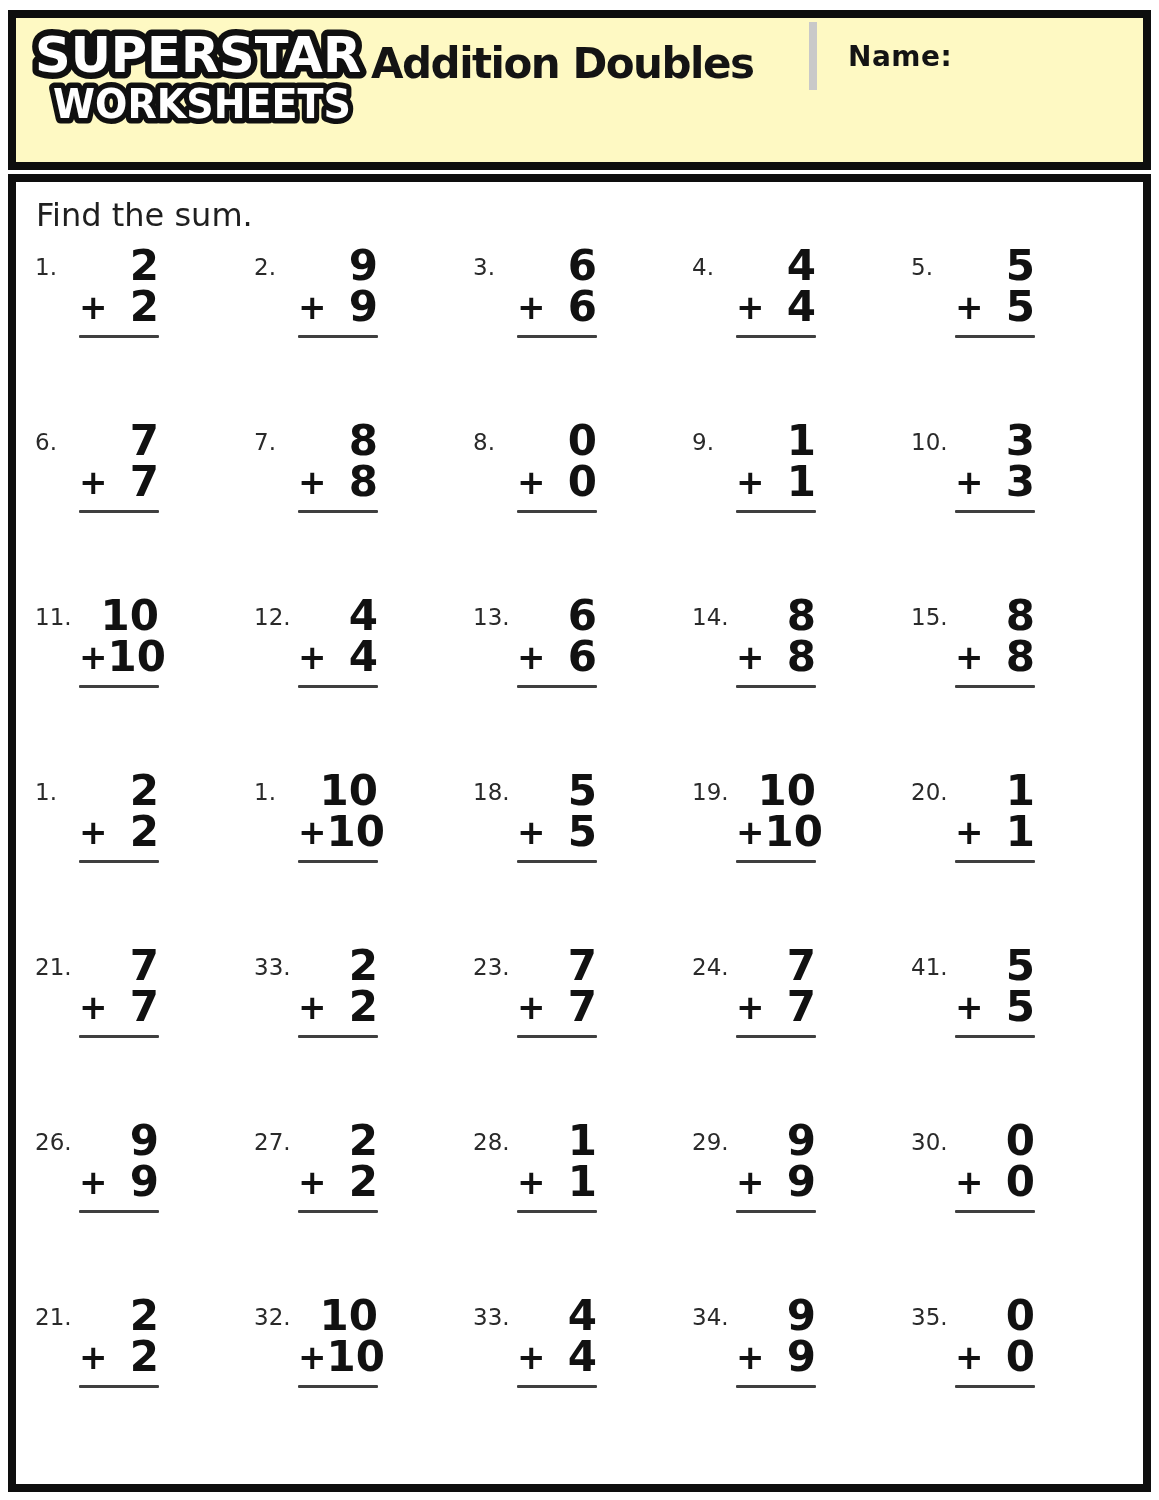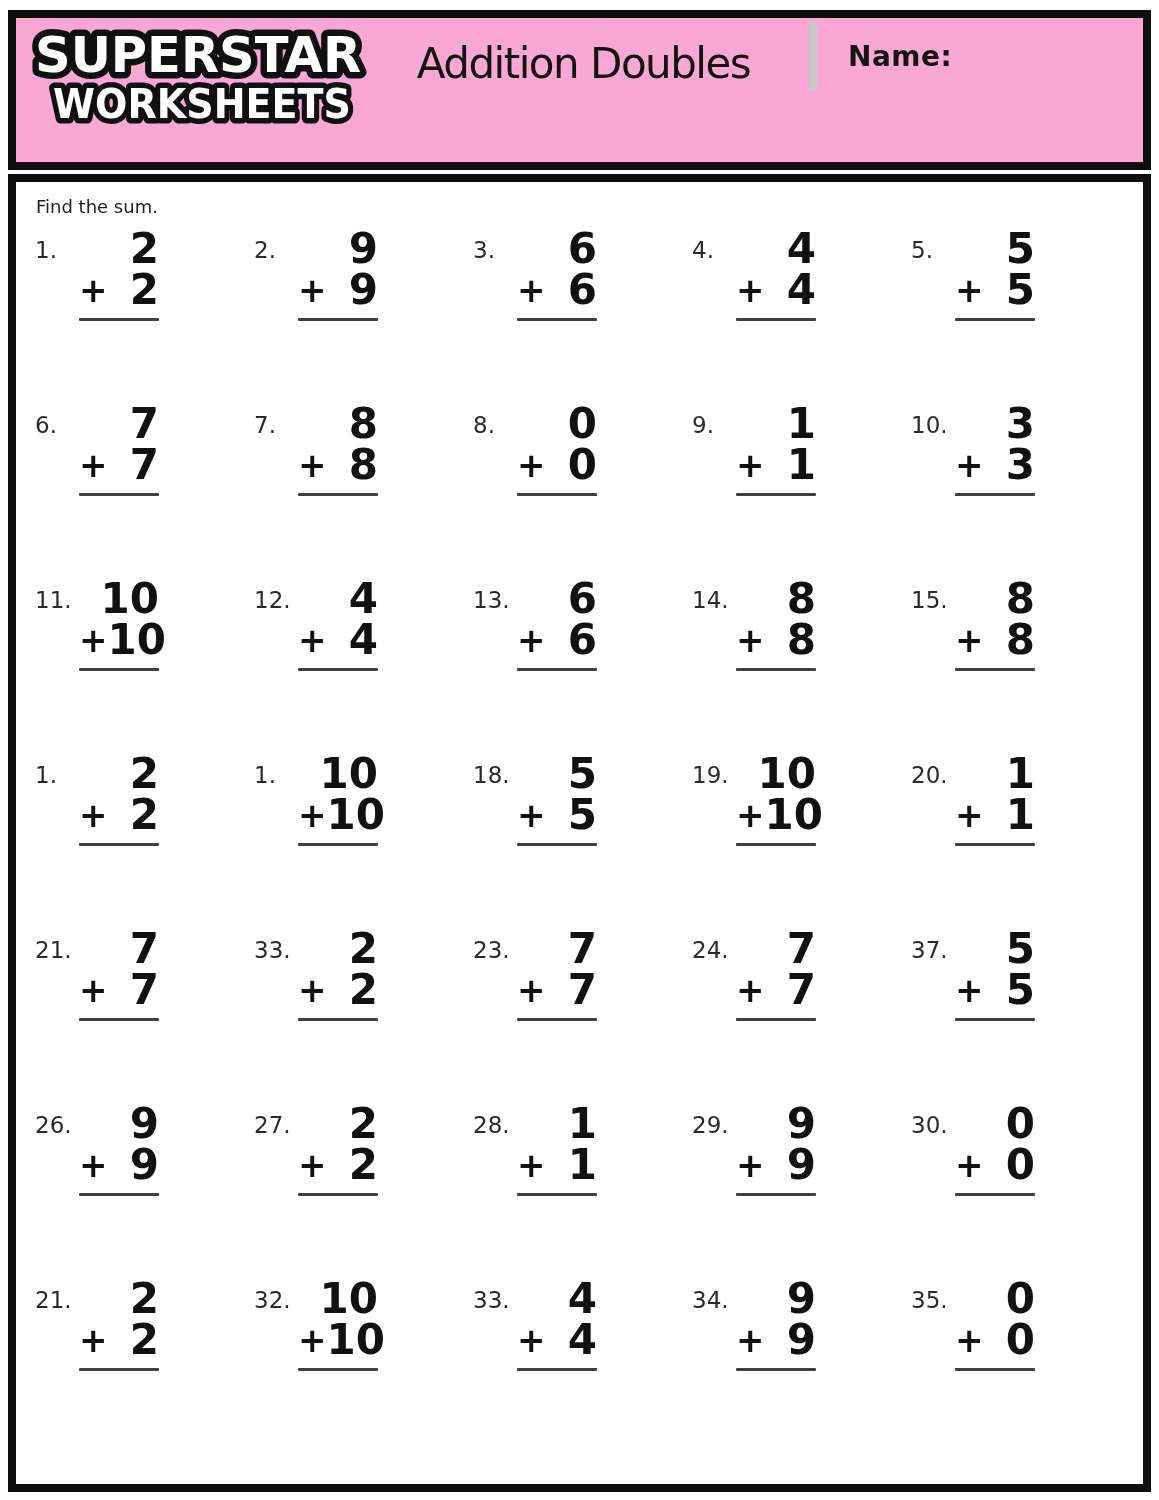--- a/index.html
+++ b/index.html
@@ -11,42 +11,42 @@
     position: relative;
     overflow: hidden;
   }
 
   
   .header-box {
     position: absolute;
     left: 8px; top: 10px;
     width: 1143px; height: 160px;
     border: 8px solid #0e0e0e;
-    background: #f9a8d4;
+    background: #fef9c3;
   }
   .logo {
     position: absolute;
     left: 8px; top: 6px;
     width: 348px; height: 112px;
   }
   .logo text {
     font-family: "DejaVu Sans", sans-serif;
     font-weight: bold;
     fill: #ffffff;
     stroke: #101010;
     paint-order: stroke;
     stroke-linejoin: round;
     stroke-linecap: round;
   }
   .title-block {
     position: absolute;
     left: 355px; top: 24px;
     width: 425px;
-    text-align: center;
-    font-weight: normal;
+    text-align: left;
+    font-weight: bold;
     font-size: 42px;
     letter-spacing: -1.5px;
     line-height: 1.05;
     color: #141414;
   }
   .name-divider {
     position: absolute;
     left: 793px; top: 4px;
     width: 8px; height: 68px;
     background: #c9c9c9;
@@ -63,21 +63,21 @@
   
   .content-box {
     position: absolute;
     left: 8px; top: 174px;
     width: 1143px; height: 1318px;
     border: 8px solid #0e0e0e;
     background: #ffffff;
   }
   .instructions {
     margin: 14px 0 0 20px;
-    font-size: 18px;
+    font-size: 32px;
     color: #1f1f1f;
   }
 
   .problems-grid {
     display: grid;
     grid-template-columns: repeat(5, 219px);
     grid-auto-rows: 175px;
     padding-left: 19px;
     margin-top: 8px;
   }
@@ -405,21 +405,21 @@
       <div class="pnums">
         <div class="addend-top">7</div>
         <div class="addend-row">
           <span class="plus-sign">+</span>
           <span class="addend-bottom">7</span>
         </div>
         <div class="answer-line"></div>
       </div>
     </div>
       <div class="problem">
-      <span class="plabel">37.</span>
+      <span class="plabel">41.</span>
       <div class="pnums">
         <div class="addend-top">5</div>
         <div class="addend-row">
           <span class="plus-sign">+</span>
           <span class="addend-bottom">5</span>
         </div>
         <div class="answer-line"></div>
       </div>
     </div>
       <div class="problem">

